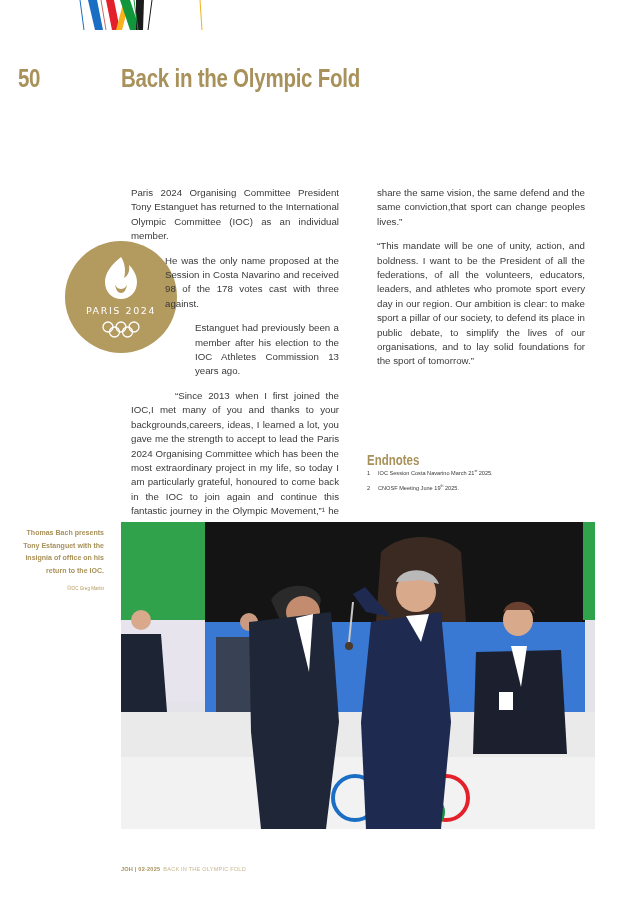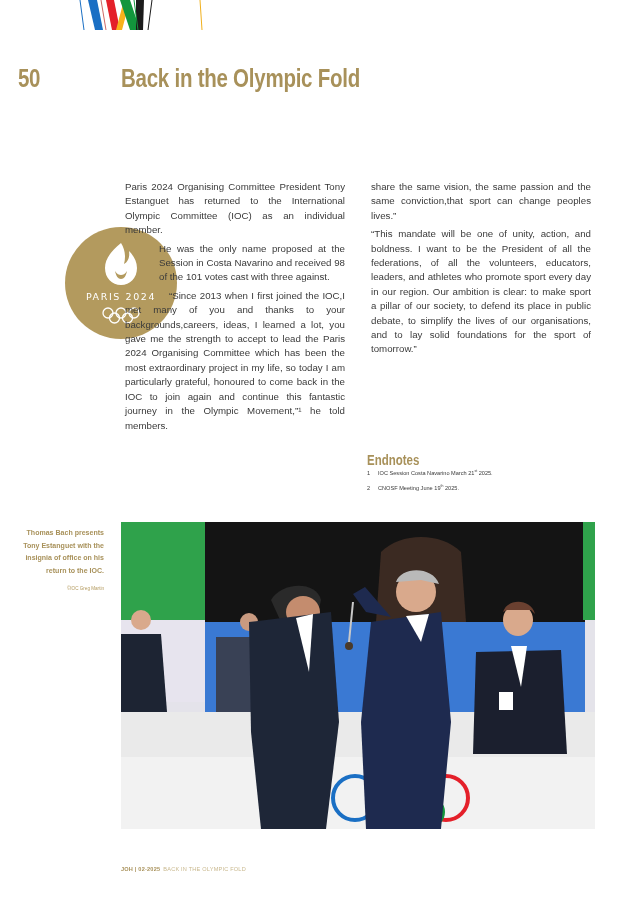--- a/index.html
+++ b/index.html
@@ -5,25 +5,25 @@
     * { box-sizing: border-box; margin: 0; padding: 0; }
     html, body { width: 640px; height: 905px; background: #ffffff; overflow: hidden; }
     body { position: relative; font-family: "DejaVu Sans", "Liberation Sans", sans-serif; color: #3a3a3a; }
 
     .ribbon { position: absolute; left: 78px; top: 0; width: 130px; height: 32px; }
 
     .page-number { position: absolute; left: 18px; top: 64px; font-family: "Liberation Sans", sans-serif; font-weight: bold; font-size: 25px; color: #a8915a; letter-spacing: -0.5px; transform: scaleX(0.82); transform-origin: left top; }
     .page-title { position: absolute; left: 121px; top: 64px; font-family: "Liberation Sans", sans-serif; font-weight: bold; font-size: 25px; color: #a8915a; letter-spacing: -0.3px; transform: scaleX(0.82); transform-origin: left top; white-space: nowrap; }
 
     .col { position: absolute; font-size: 9.7px; line-height: 14.4px; text-align: justify; color: #3a3a3a; font-family: "Liberation Sans", sans-serif; }
-    .col p { margin: 4px; }
+    .col p { margin: 10px; }
     .col-left { left: 121px; top: 176px; width: 228px; }
     .col-right { left: 367px; top: 176px; width: 228px; }
 
-    .emblem { position: absolute; left: 65px; top: 227px; width: 112px; height: 112px; border-radius: 50%; background: #b39a5e; }
+    .emblem { position: absolute; left: 65px; top: 241px; width: 112px; height: 112px; border-radius: 50%; background: #b39a5e; }
     .emblem-text { position: absolute; left: 0; right: 0; top: 64px; text-align: center; color: #ffffff; font-family: "DejaVu Sans", sans-serif; font-size: 9.5px; letter-spacing: 1.6px; }
 
     .wrap-float { float: left; shape-outside: circle(50%); }
 
     .endnotes-title { position: absolute; left: 367px; top: 452px; font-family: "Liberation Sans", sans-serif; font-weight: bold; font-size: 14px; color: #a8915a; transform: scaleX(0.82); transform-origin: left top; }
     .endnote { position: absolute; left: 367px; font-size: 5.6px; color: #3a3a3a; font-family: "Liberation Sans", sans-serif; }
     .endnote .num { display: inline-block; width: 11px; }
     .endnote sup { font-size: 3.5px; }
 
     .caption { position: absolute; left: 10px; top: 527px; width: 94px; text-align: right; font-family: "Liberation Sans", sans-serif; font-weight: bold; font-size: 8px; line-height: 12.6px; color: #a8915a; transform: scaleX(0.88); transform-origin: right top; }
@@ -67,26 +67,27 @@
       <circle cx="33" cy="6" r="5"></circle>
       <circle cx="13.5" cy="11" r="5"></circle>
       <circle cx="26.5" cy="11" r="5"></circle>
     </g>
   </svg>
 </div>
 
 <div class="col col-left">
   <p>Paris 2024 Organising Committee President Tony Estanguet has returned to the International Olympic Committee (IOC) as an individual member.</p>
   <div class="wrap-float" style="width:66px;height:170px;margin-left:-64px;shape-outside:circle(58px at 8px 112px);"></div>
-  <p style="padding-left:34px;">He was the only name proposed at the Session in Costa Navarino and received 98 of the 101 votes cast with three against.</p>
+  <p style="padding-left:34px;">He was the only name proposed at the Session in Costa Navarino and received 98 of the 178 votes cast with three against.</p>
+  <p style="padding-left:64px;">Estanguet had previously been a member after his election to the IOC Athletes Commission 13 years ago.</p>
   <p style="text-indent:44px;">“Since 2013 when I first joined the IOC,I met many of you and thanks to your backgrounds,careers, ideas, I learned a lot, you gave me the strength to accept to lead the Paris 2024 Organising Committee which has been the most extraordinary project in my life, so today I am particularly grateful, honoured to come back in the IOC to join again and continue this fantastic journey in the Olympic Movement,”¹ he told members.</p>
 </div>
 
 <div class="col col-right">
-  <p>share the same vision, the same passion and the same conviction,that sport can change peoples lives.”</p>
+  <p>share the same vision, the same defend and the same conviction,that sport can change peoples lives.”</p>
   <p>“This mandate will be one of unity, action, and boldness. I want to be the President of all the federations, of all the volunteers, educators, leaders, and athletes who promote sport every day in our region. Our ambition is clear: to make sport a pillar of our society, to defend its place in public debate, to simplify the lives of our organisations, and to lay solid foundations for the sport of tomorrow.”</p>
 </div>
 
 <h2 class="endnotes-title">Endnotes</h2>
 <div class="endnote" style="top:469px;">
   <span class="num">1</span><span>IOC Session Costa Navarino March 21</span><sup>st</sup><span> 2025.</span>
 </div>
 <div class="endnote" style="top:484px;">
   <span class="num">2</span><span>CNOSF Meeting June 19</span><sup>th</sup><span> 2025.</span>
 </div>

